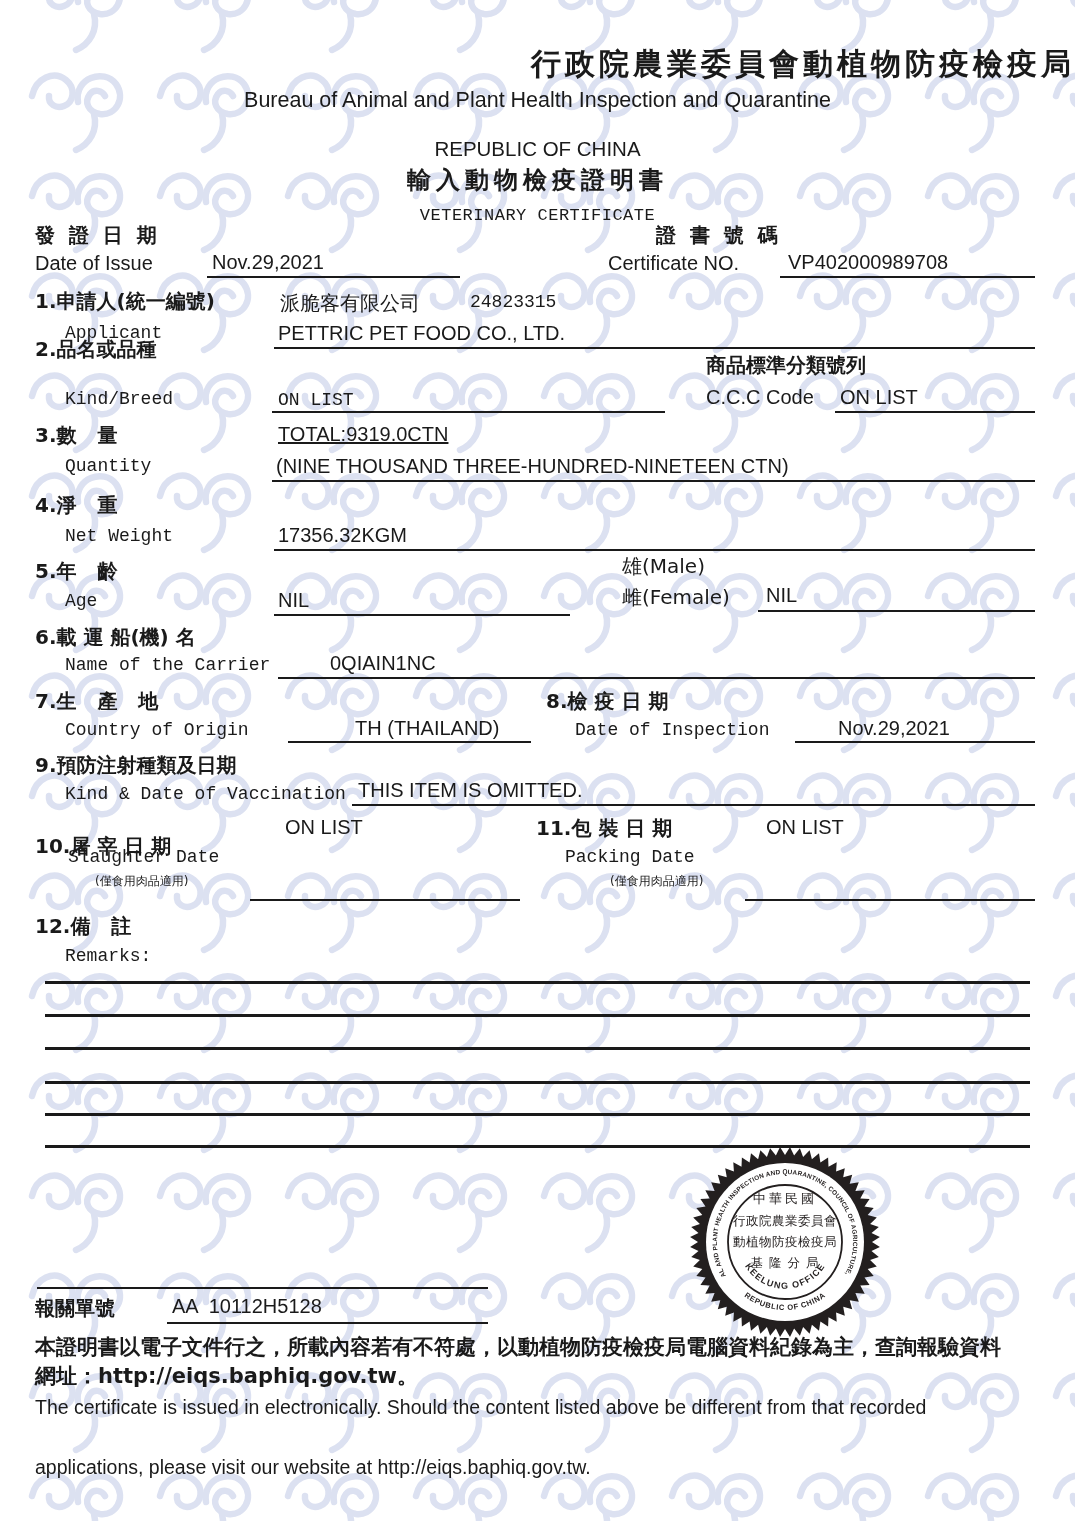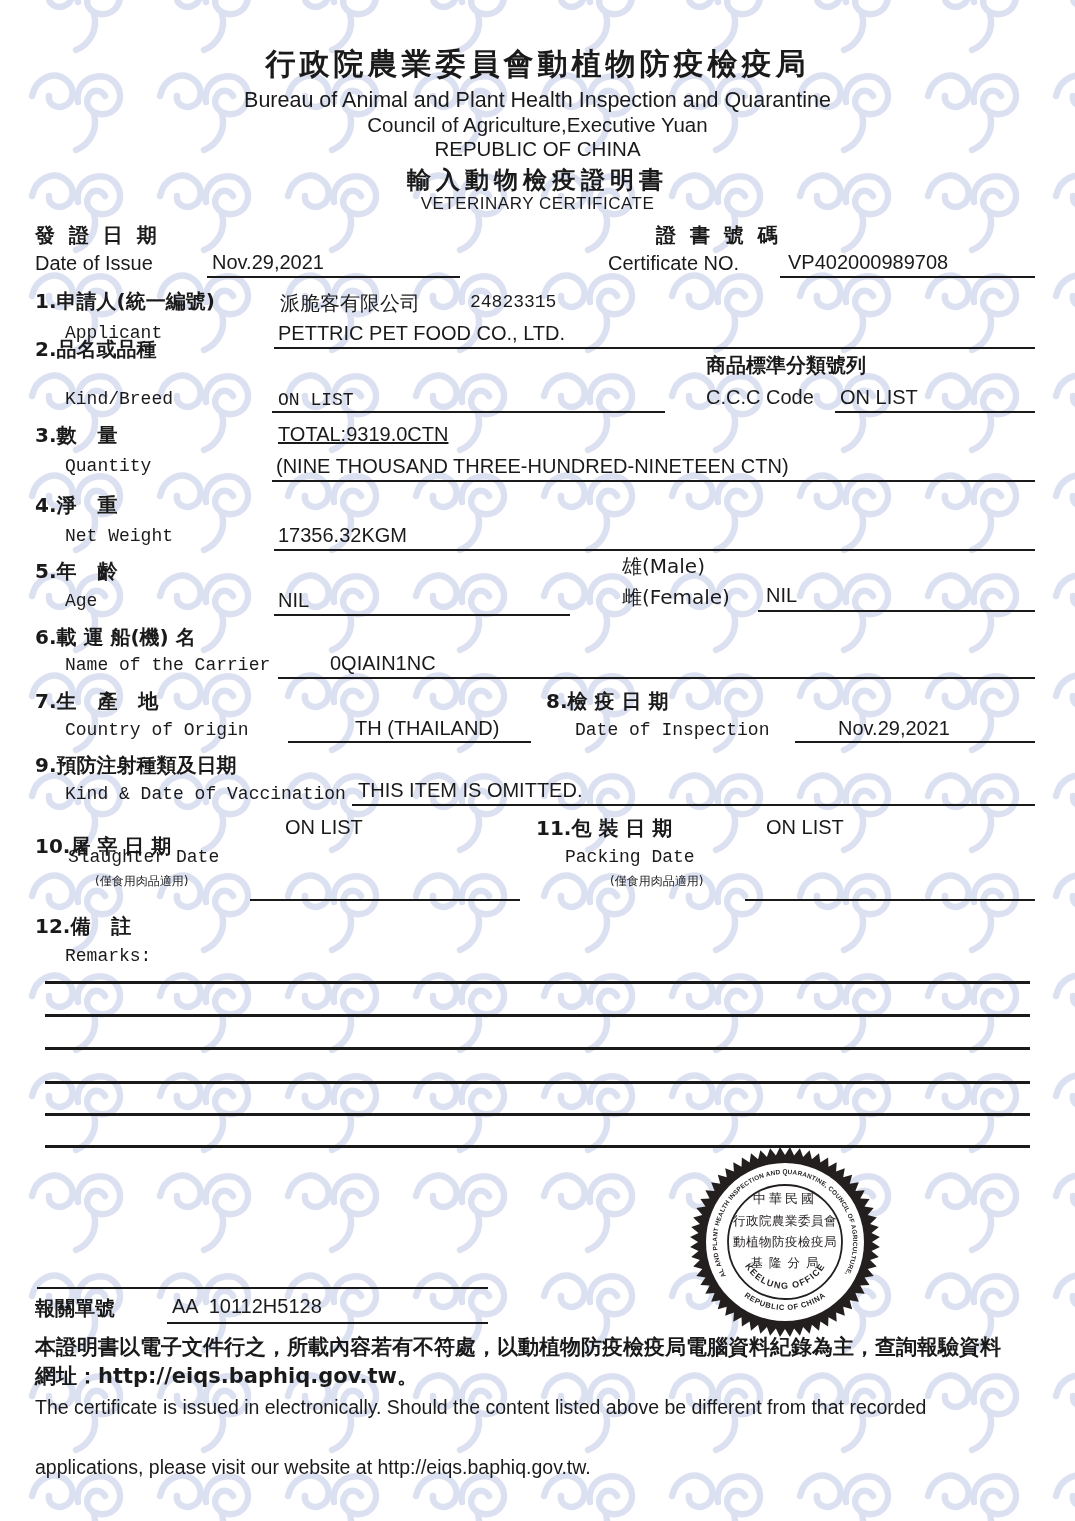--- a/index.html
+++ b/index.html
@@ -8,21 +8,21 @@
   .wm{position:absolute;left:0;top:0;width:1075px;height:1521px;z-index:0;}
   .layer{position:absolute;left:0;top:0;width:1075px;height:1521px;z-index:1;}
   .abs{position:absolute;white-space:pre;}
   .zh{font-family:"DejaVu Sans",sans-serif;font-weight:600;}
   .zh-light{font-family:"DejaVu Sans",sans-serif;font-weight:500;}
   .men{font-family:"Liberation Mono",monospace;} 
   .sen{font-family:"Liberation Sans",sans-serif;}
   .ul{position:absolute;height:2px;background:#1a1a1a;}
   .rline{position:absolute;height:2.6px;background:#1a1a1a;}
   .ctr{left:0;width:1075px;text-align:center;}
-  .title-zh{font-size:30px;letter-spacing:4px;}
+  .title-zh{font-size:30px;letter-spacing:4px;text-align:right;}
   .h-en1{font-size:21.5px;}
   .h-en2{font-size:20.5px;}
   .cert-zh{font-size:24px;letter-spacing:5px;}
   .cert-en{font-size:17px;letter-spacing:.5px;}
   .lbl-zh{font-size:20px;}
   .lbl-en{font-size:18px;}
   .val{font-size:20px;}
   .valm{font-family:"Liberation Mono",monospace;font-size:18px;}
   .note-zh{font-size:12px;font-weight:500;}
   .foot-zh{font-size:21px;font-weight:700;}
@@ -43,24 +43,23 @@
         </g>
       </pattern>
     </defs>
     <rect x="0" y="0" width="1075" height="1521" fill="url(#ram)"></rect>
   </svg>
 
   <div class="layer">
 
     <div class="abs ctr zh title-zh" style="top:44px;">行政院農業委員會動植物防疫檢疫局</div>
     <div class="abs ctr sen h-en1" style="top:88px;">Bureau of Animal and Plant Health Inspection and Quarantine</div>
-    <div class="abs ctr sen h-en2" style="top:113px;">Council of Agriculture,Executive Yuan</div>
     <div class="abs ctr sen h-en2" style="top:137px;">REPUBLIC OF CHINA</div>
     <div class="abs ctr zh cert-zh" style="top:164px;">輸入動物檢疫證明書</div>
-    <div class="abs ctr sen cert-en" style="top:194px;">VETERINARY CERTIFICATE</div>
+    <div class="abs ctr sen cert-en" style="top:206px;font-family:Liberation Mono, monospace;">VETERINARY CERTIFICATE</div>
 
     <div class="abs zh lbl-zh" style="left:35px;top:222px;">發  證  日  期</div>
     <div class="abs sen val" style="left:35px;top:252px;">Date of Issue</div>
     <div class="abs sen val" style="left:212px;top:251px;">Nov.29,2021</div>
     <div class="ul" style="left:207px;top:276px;width:253px;"></div>
 
     <div class="abs zh lbl-zh" style="left:608px;top:222px;padding-left:48px;">證  書  號  碼</div>
     <div class="abs sen val" style="left:608px;top:252px;">Certificate NO.</div>
     <div class="abs sen val" style="left:788px;top:251px;">VP402000989708</div>
     <div class="ul" style="left:780px;top:276px;width:255px;"></div>

